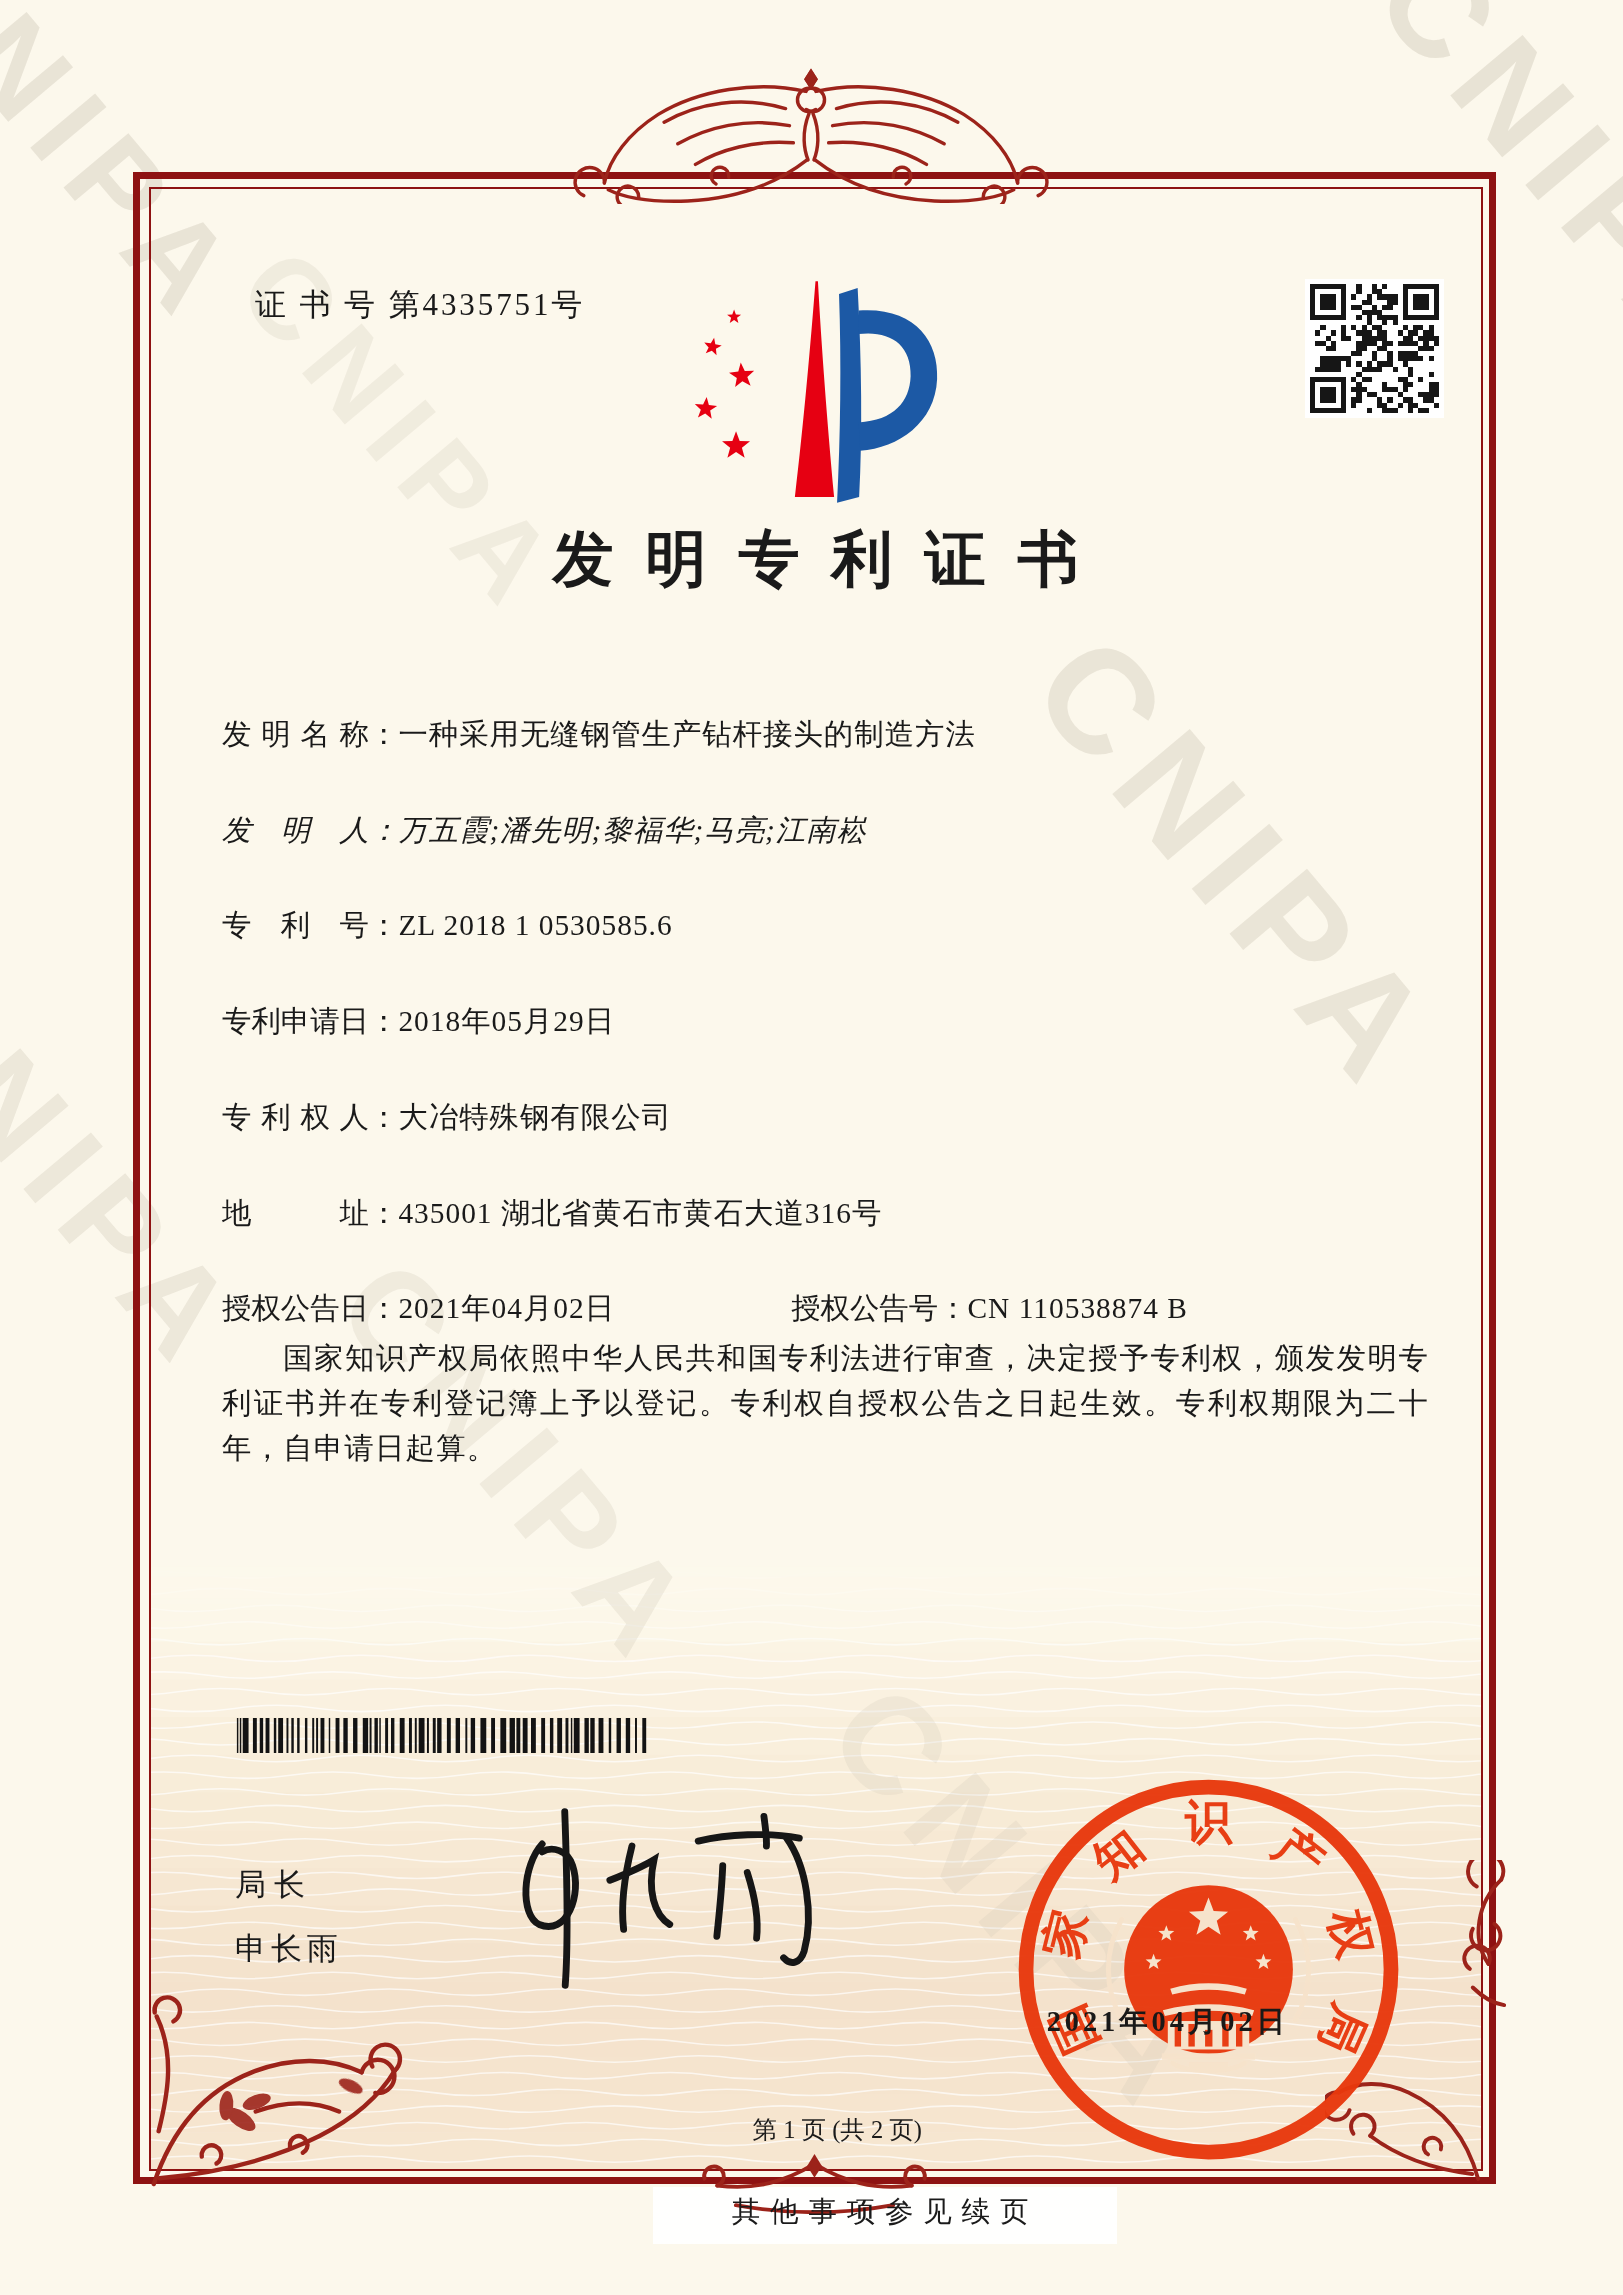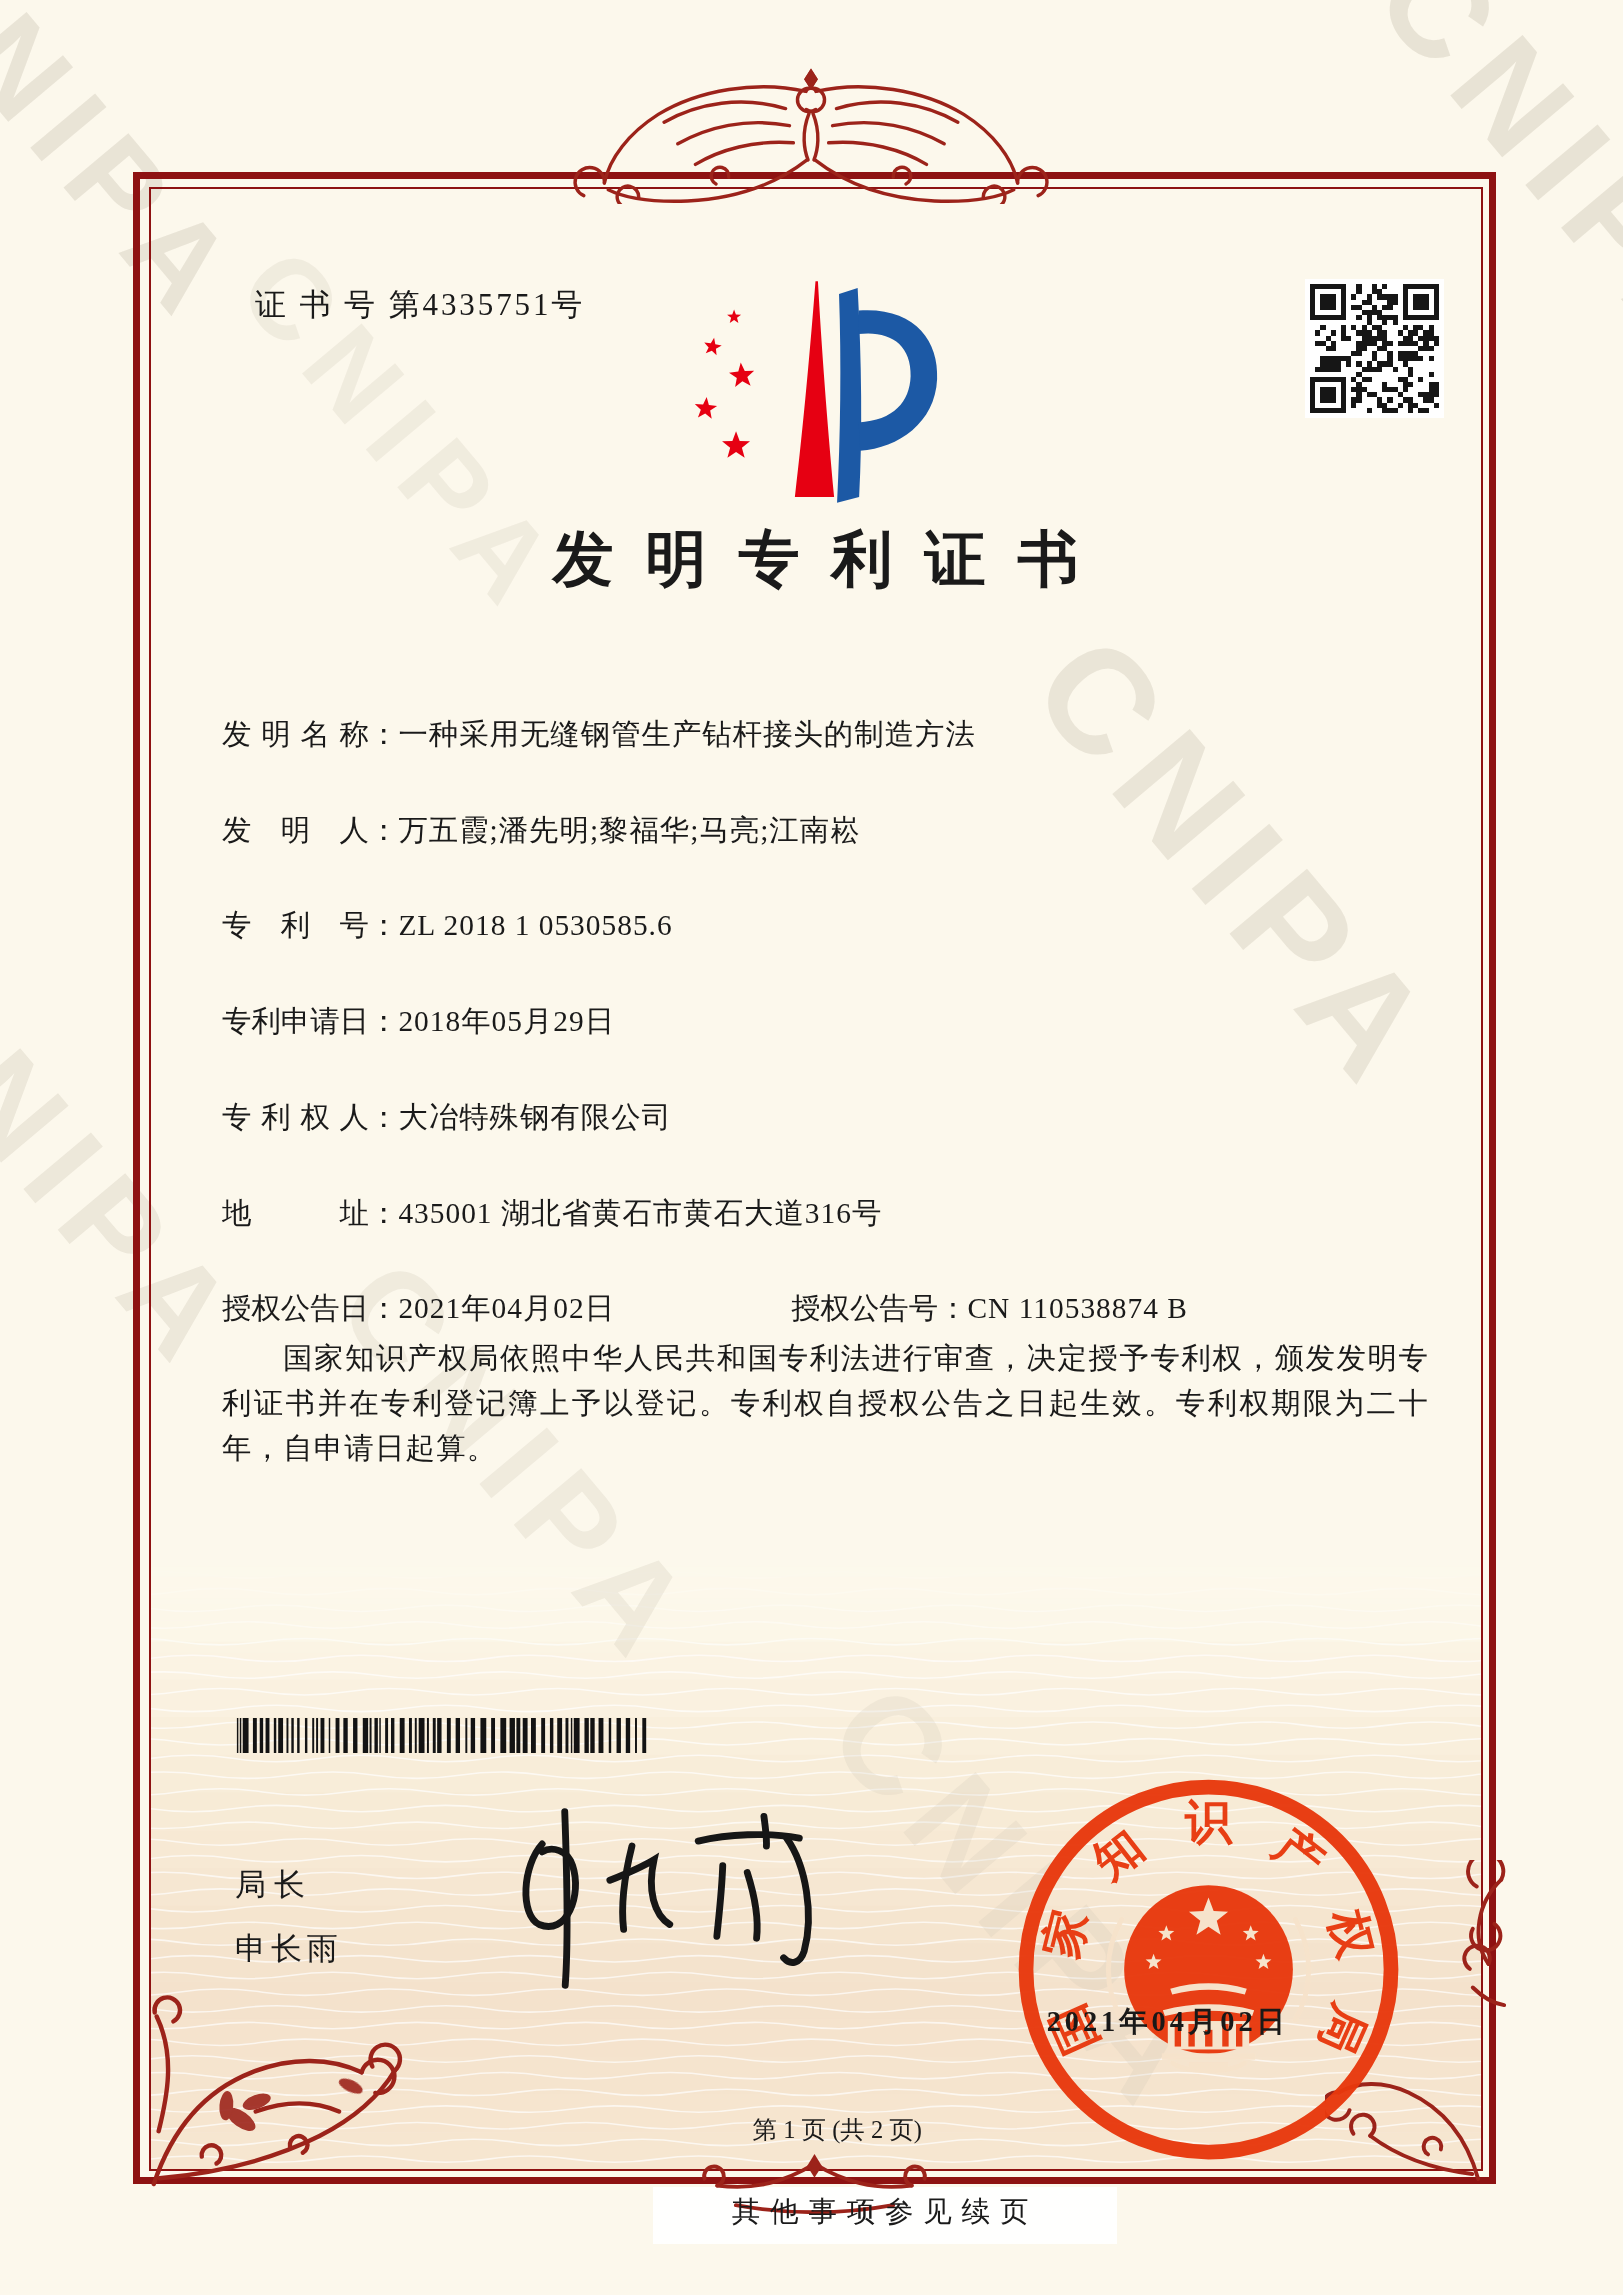--- a/index.html
+++ b/index.html
@@ -425,21 +425,21 @@
       <rect x="0" y="18" width="7" height="7" fill="#161616"></rect>
       <rect x="1" y="19" width="5" height="5" fill="#ffffff"></rect>
       <rect x="2" y="20" width="3" height="3" fill="#161616"></rect>
     </svg>
 
   <div class="title">发明专利证书</div>
 
   <div class="row" style="top:718px;">
     <span class="lbl">发明名称</span><span class="colon">：</span><span class="val">一种采用无缝钢管生产钻杆接头的制造方法</span>
   </div>
-  <div class="row" style="top:814px;">
+  <div class="row" style="top:814px;font-style:italic;">
     <span class="lbl">发明人</span><span class="colon">：</span><span class="val">万五霞;潘先明;黎福华;马亮;江南崧</span>
   </div>
   <div class="row" style="top:909px;">
     <span class="lbl">专利号</span><span class="colon">：</span><span class="val">ZL 2018 1 0530585.6</span>
   </div>
   <div class="row" style="top:1005px;">
     <span class="lbl">专利申请日</span><span class="colon">：</span><span class="val">2018年05月29日</span>
   </div>
   <div class="row" style="top:1101px;">
     <span class="lbl">专利权人</span><span class="colon">：</span><span class="val">大冶特殊钢有限公司</span>

